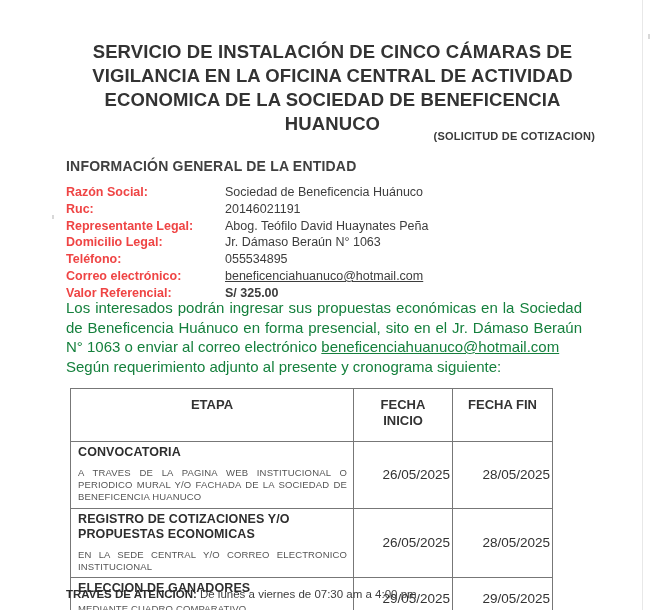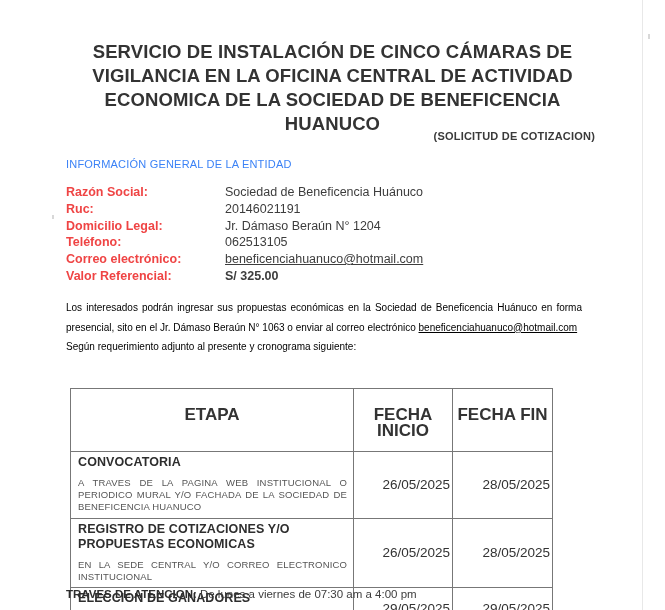--- a/index.html
+++ b/index.html
@@ -61,24 +61,24 @@
     font-size: 11px;
     letter-spacing: 0.2px;
     color: #3a3a3a;
   }
 
   
   .section-heading {
     position: absolute;
     left: 66px;
     top: 158px;
-    font-weight: normal;
-    font-size: 11px;
+    font-weight: bold;
+    font-size: 14px;
     letter-spacing: 0.2px;
-    color: #3b82f6;
+    color: #404040;
   }
   .info-table {
     position: absolute;
     left: 66px;
     top: 185px;
     width: 480px;
     border-collapse: collapse;
     font-size: 12.5px;
     color: #3d3d3d;
   }
@@ -102,23 +102,23 @@
   .info-value.is-strong {
     font-weight: bold;
   }
 
   
   .body-text {
     position: absolute;
     left: 66px;
     top: 298px;
     width: 516px;
-    font-size: 10px;
+    font-size: 15px;
     line-height: 19.5px;
-    color: #000000;
+    color: #15803d;
   }
   .body-text p {
     margin: 0;
   }
   .body-text p.justified {
     text-align: justify;
   }
   .body-text .inline-link {
     text-decoration: underline;
   }
@@ -132,24 +132,24 @@
     border-collapse: collapse;
     table-layout: fixed;
   }
   .schedule th,
   .schedule td {
     border: 1px solid #777777;
     color: #333333;
   }
   .schedule th {
     font-weight: bold;
-    font-size: 17px;
+    font-size: 13px;
     text-align: center;
     vertical-align: top;
-    padding: 18px 4px 12px 4px;
+    padding: 8px 4px 12px 4px;
     line-height: 16px;
   }
   .col-etapa  { width: 283px; }
   .col-inicio { width: 99px; }
   .col-fin    { width: 100px; }
 
   .cell-etapa {
     padding: 3px 6px 4px 7px;
     vertical-align: top;
   }
@@ -210,26 +210,30 @@
     <tbody>
       <tr>
         <td class="info-label">Razón Social:</td>
         <td class="info-value">Sociedad de Beneficencia Huánuco</td>
       </tr>
       <tr>
         <td class="info-label">Ruc:</td>
         <td class="info-value">20146021191</td>
       </tr>
       <tr>
+        <td class="info-label">Representante Legal:</td>
+        <td class="info-value">Abog. Teófilo David Huaynates Peña</td>
+      </tr>
+      <tr>
         <td class="info-label">Domicilio Legal:</td>
-        <td class="info-value">Jr. Dámaso Beraún N° 1204</td>
+        <td class="info-value">Jr. Dámaso Beraún N° 1063</td>
       </tr>
       <tr>
         <td class="info-label">Teléfono:</td>
-        <td class="info-value">062513105</td>
+        <td class="info-value">055534895</td>
       </tr>
       <tr>
         <td class="info-label">Correo electrónico:</td>
         <td class="info-value is-link">beneficenciahuanuco@hotmail.com</td>
       </tr>
       <tr>
         <td class="info-label">Valor Referencial:</td>
         <td class="info-value is-strong">S/ 325.00</td>
       </tr>
     </tbody>

